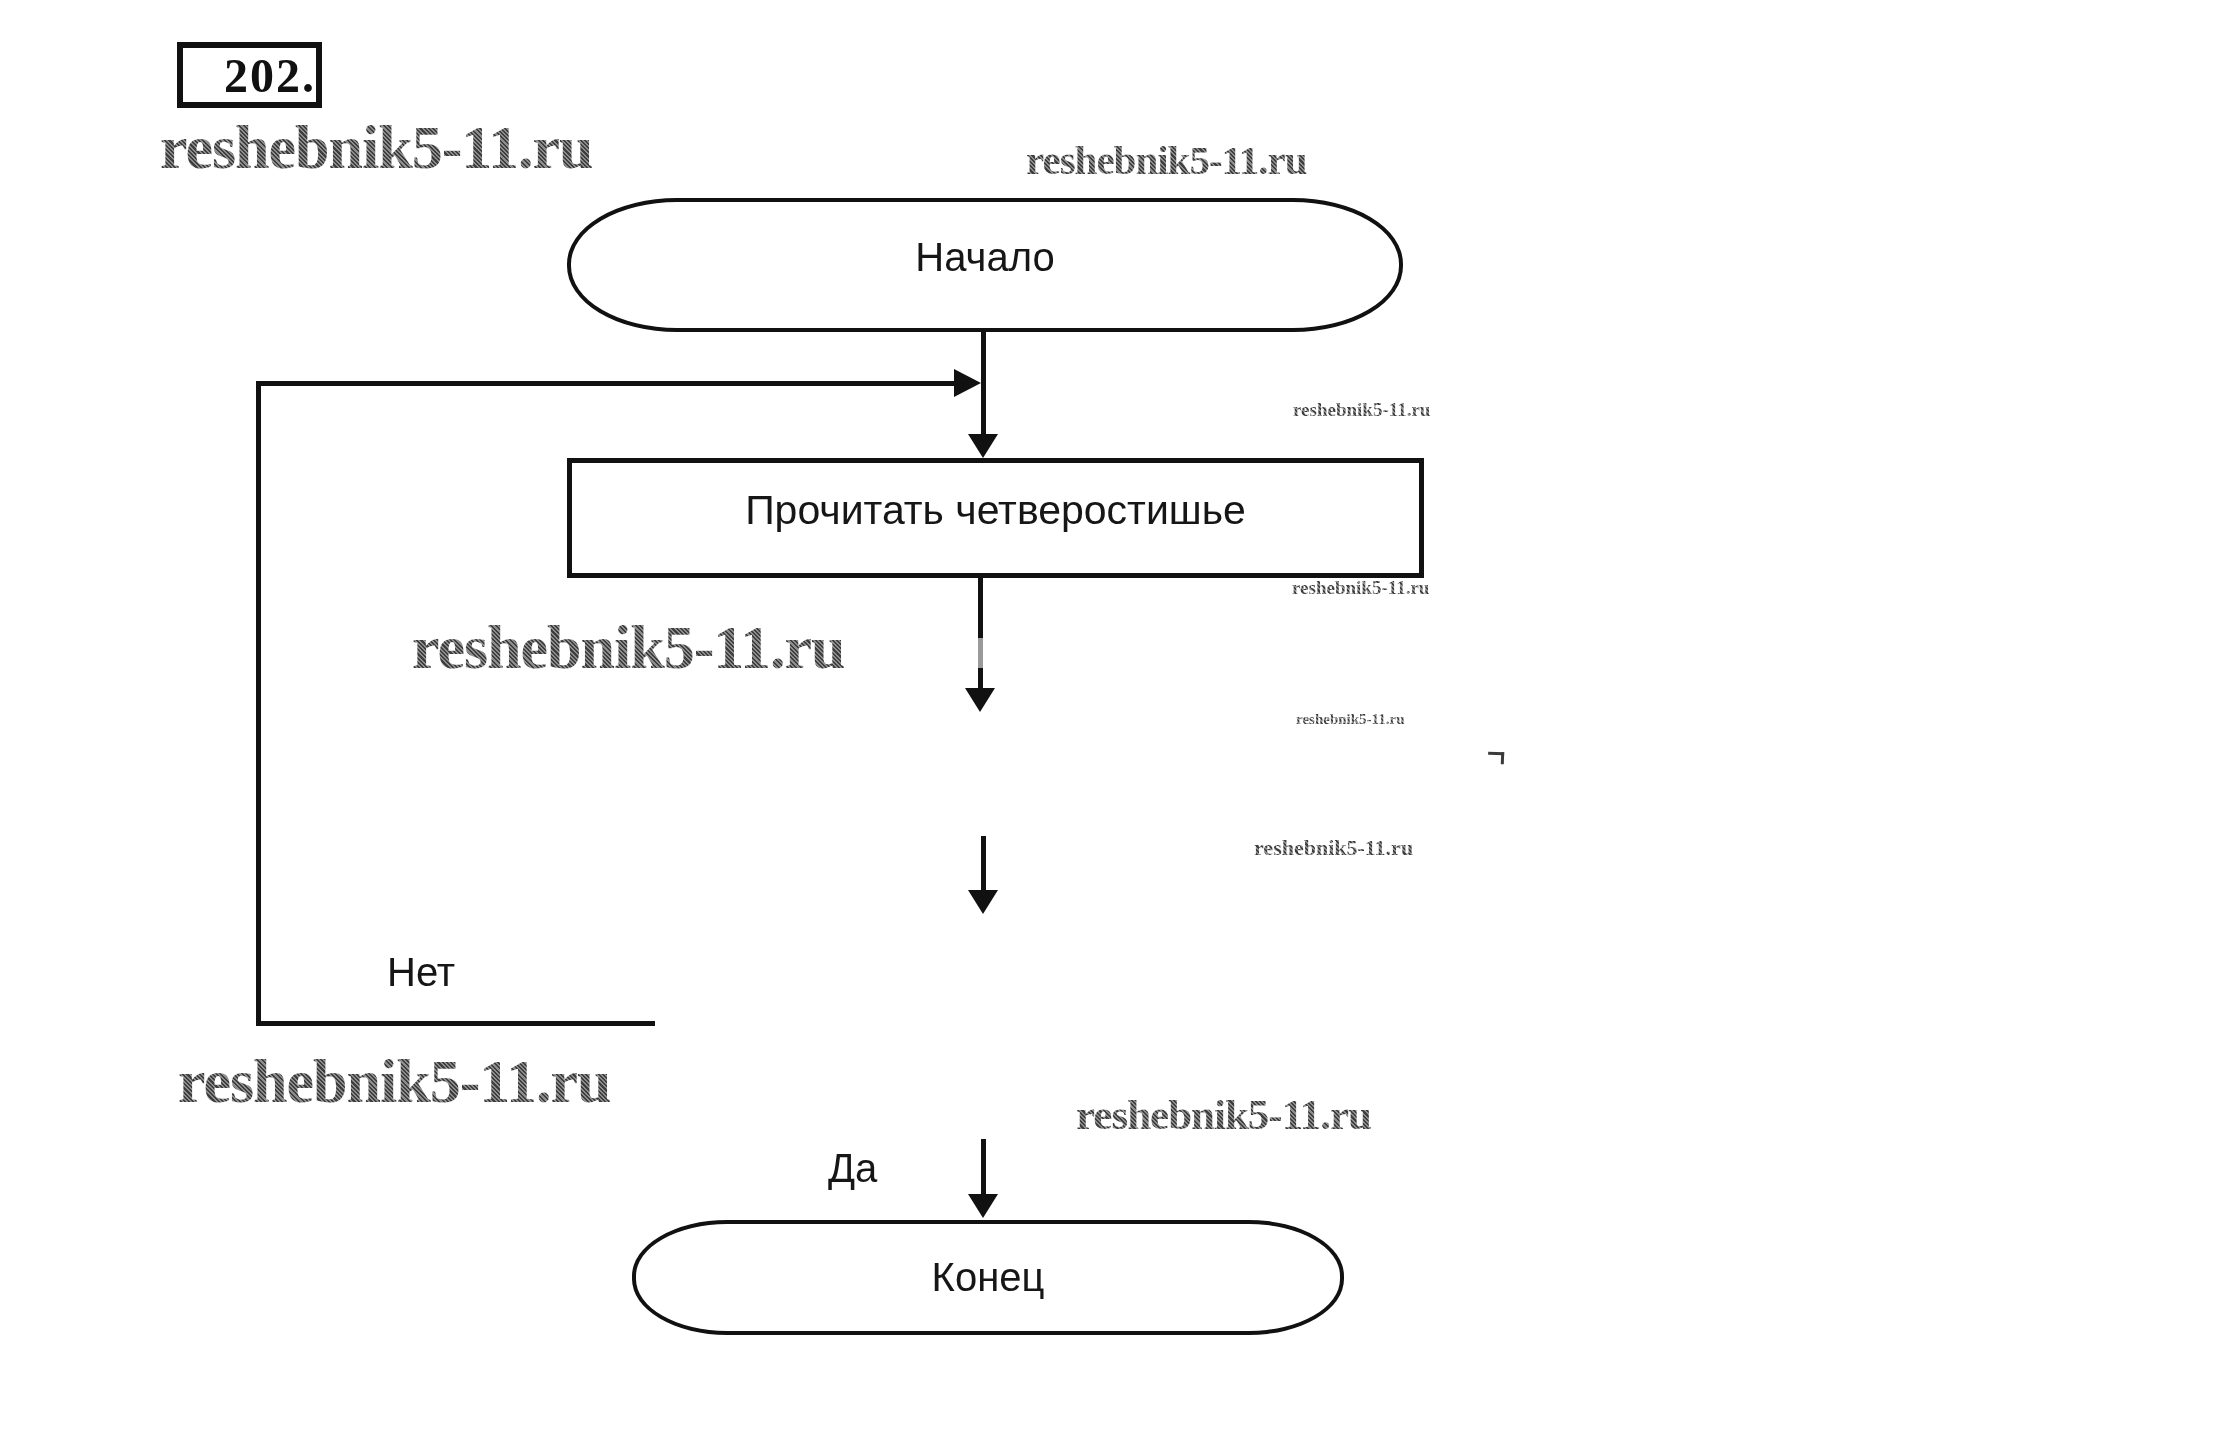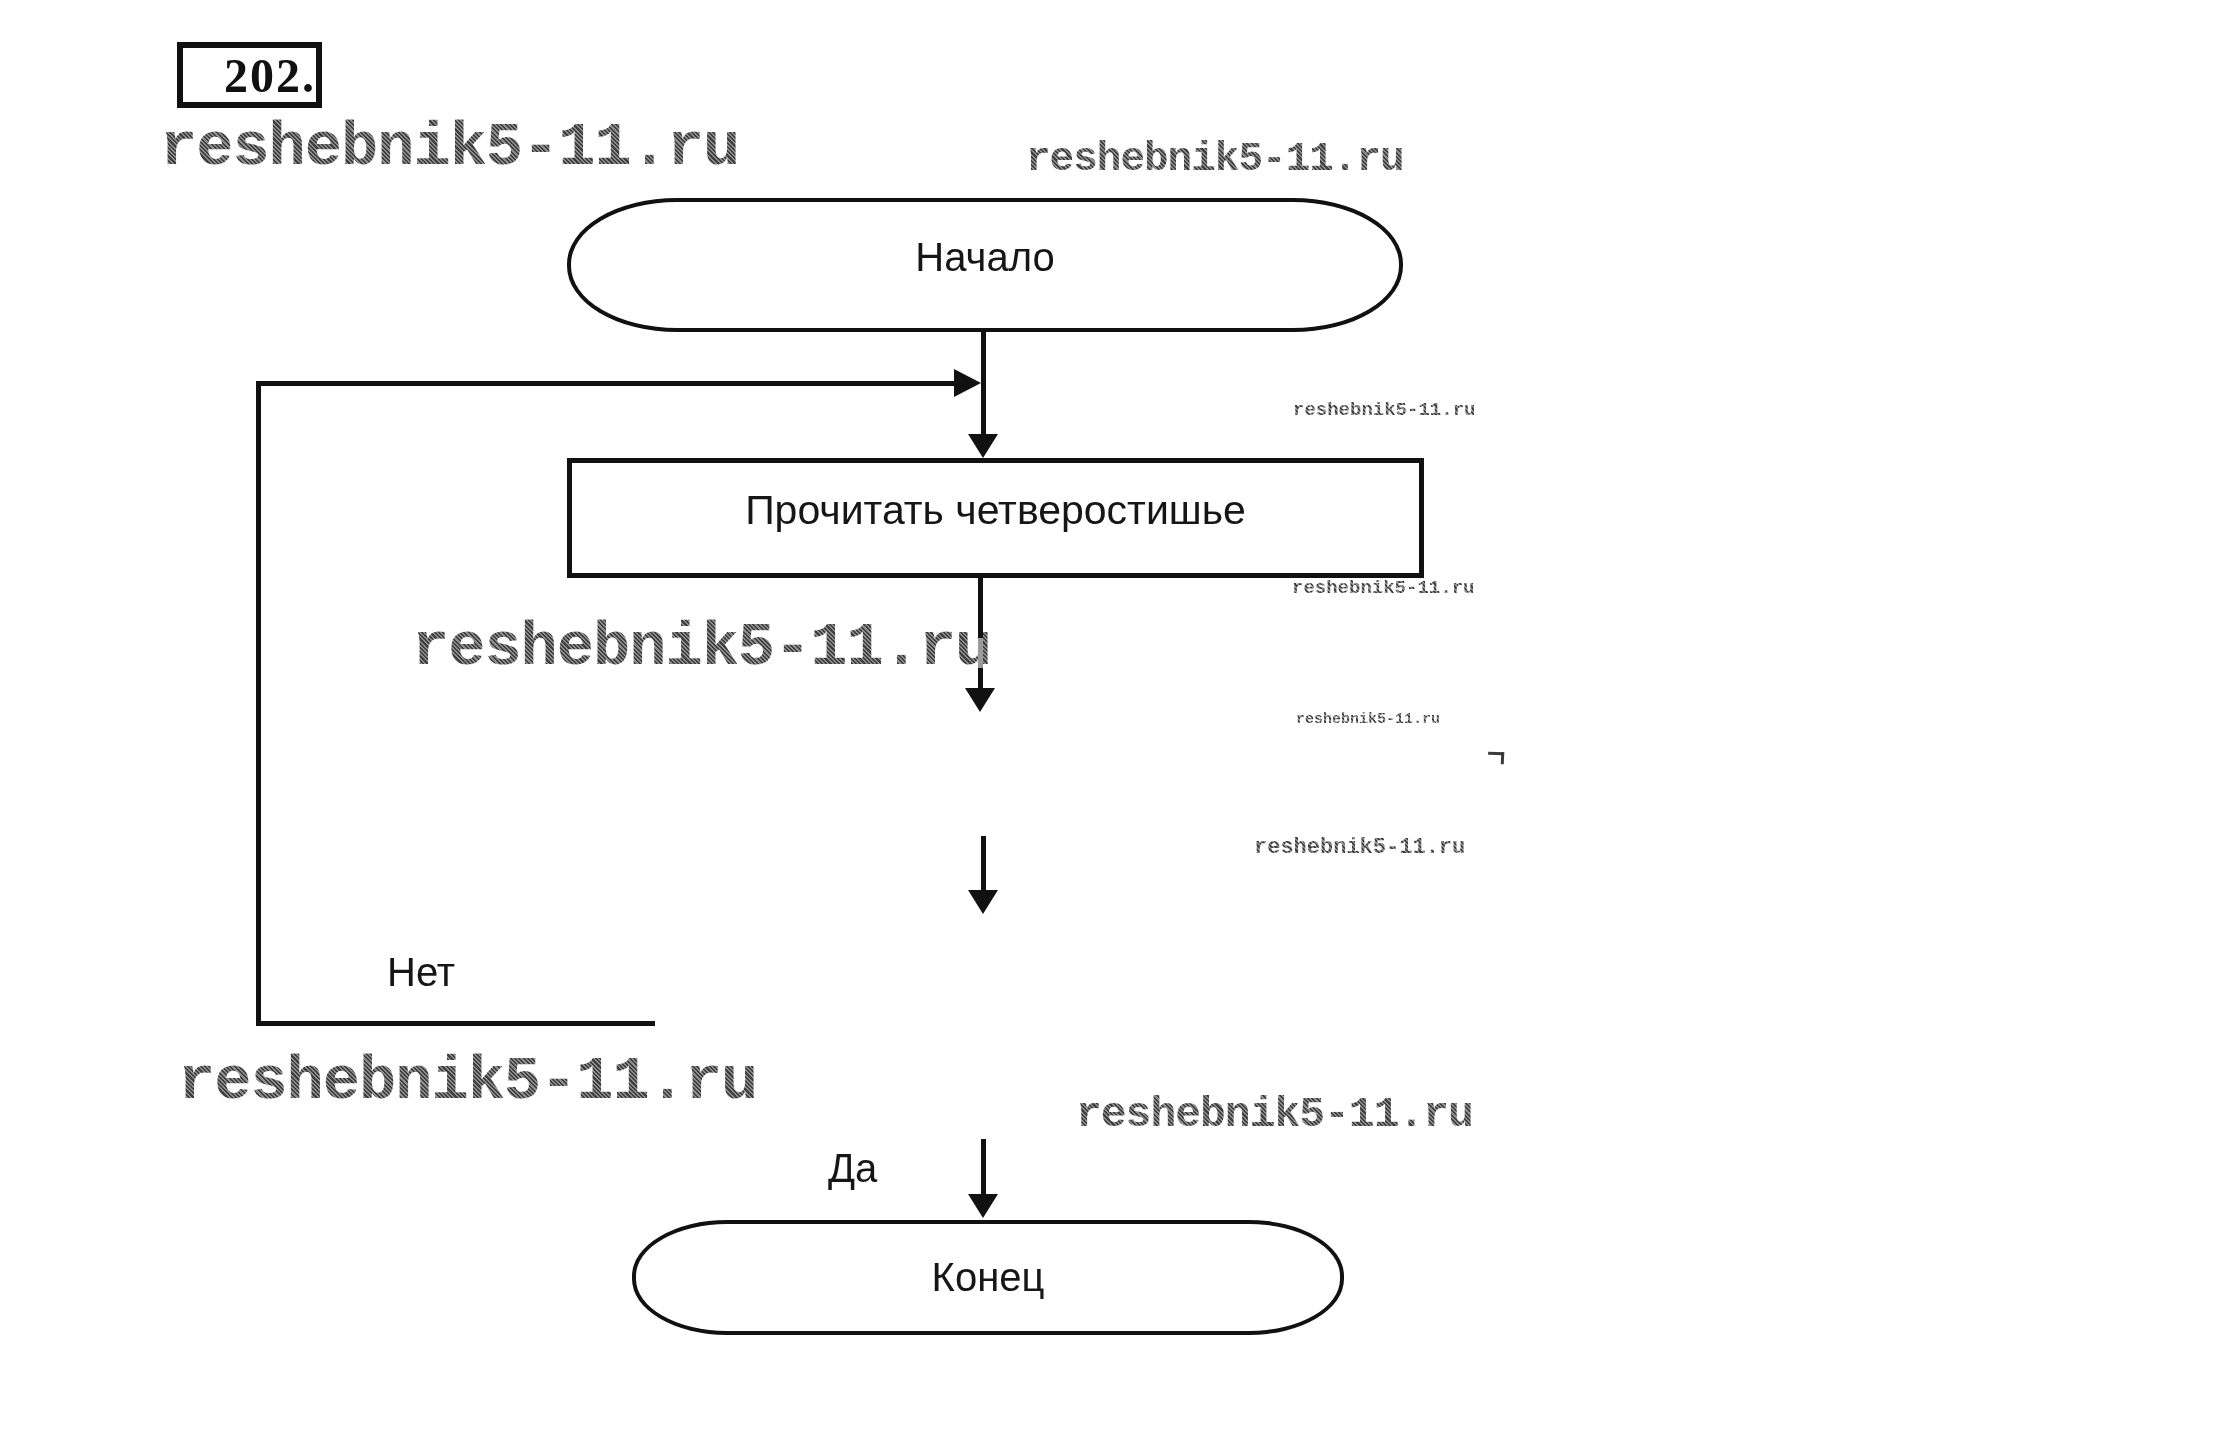--- a/index.html
+++ b/index.html
@@ -19,21 +19,21 @@
     display:flex;align-items:center;justify-content:flex-end;margin-left:9px;
   }
   .task-box span{
     font-family:"Liberation Serif",serif;font-weight:bold;
     font-size:48px;letter-spacing:2px;color:#111;
   }
 
   
   .wm{
     position:absolute;
-    font-family:Liberation Mono, monospace;font-weight:bold;
+    font-family:Liberation Serif, serif;font-weight:bold;
     color:#575757;letter-spacing:-1px;white-space:nowrap;
     user-select:none;
   }
   @supports (-webkit-background-clip: text){
     .wm{
       background-image:repeating-linear-gradient(45deg,#3e3e3e 0 1.5px,#8d8d8d 1.5px 3px);
       -webkit-background-clip:text;background-clip:text;color:transparent;
     }
   }
   .wm-a{left:160px;top:112px;font-size:62px;}

